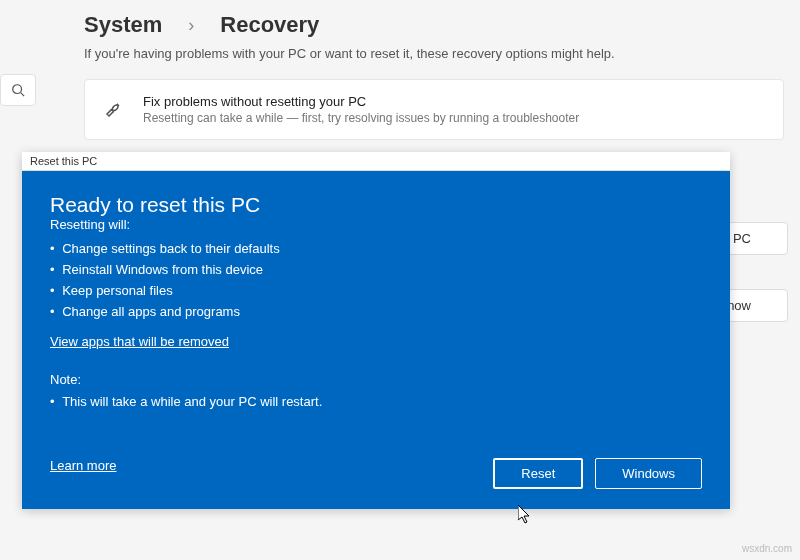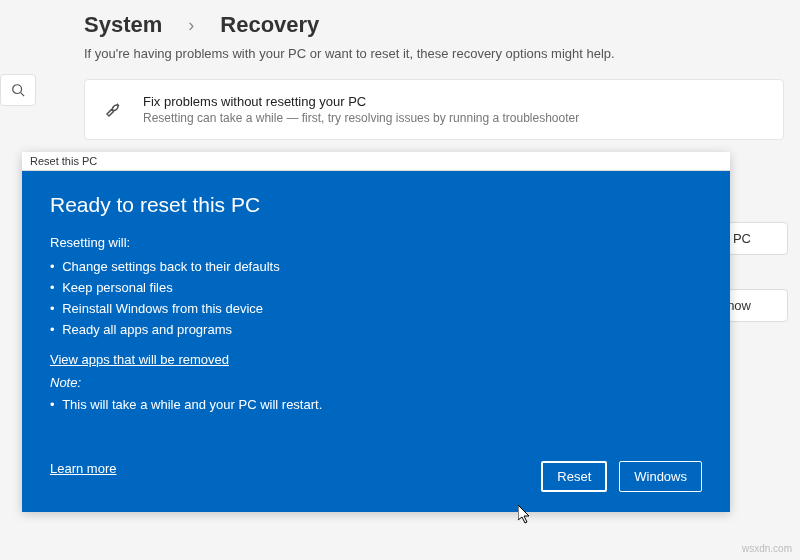--- a/index.html
+++ b/index.html
@@ -19,31 +19,31 @@
     .card-text { flex: 1; }
     .card-title { font-size: 13px; color: #222; font-weight: 400; }
     .card-sub { font-size: 12px; color: #777; margin-top: 2px; }
     
     .side-btns { position: absolute; right: 12px; top: 222px; display: flex; flex-direction: column; gap: 34px; align-items: flex-end; }
     .side-btn { background: #fff; border: 1px solid #ddd; border-radius: 4px; padding: 8px 36px; font-size: 13px; color: #333; cursor: pointer; min-width: 110px; text-align: center; }
     
     .dialog-wrap { position: absolute; left: 22px; top: 152px; width: 708px; background: #fff; box-shadow: 0 2px 10px rgba(0,0,0,0.2); }
     .dialog-titlebar { background: #fff; padding: 3px 8px; font-size: 11px; color: #333; border-bottom: 1px solid #ddd; }
     .dialog-body { background: #0067c0; color: #fff; padding: 22px 28px 20px; }
-    .dialog-heading { font-size: 21px; font-weight: 400; margin-bottom: 18px; }
+    .dialog-heading { font-size: 21px; font-weight: 400; }
     .dialog-label { font-size: 13px; margin-bottom: 6px; }
     .dialog-list { list-style: none; margin-bottom: 10px; }
     .dialog-list li { font-size: 13px; padding: 3px 0 3px 0; }
     .dialog-list li::before { content: "• "; margin-right: 4px; }
     .dialog-link { font-size: 13px; text-decoration: underline; cursor: pointer; display: inline-block; }
-    .dialog-note-label { font-size: 13px; margin-top: 7px; margin-bottom: 4px; font-style: italic; }
+    .dialog-note-label { font-size: 13px; margin-top: 22px; margin-bottom: 4px; }
     .dialog-footer { display: flex; justify-content: space-between; margin-top: 46px; }
     .dialog-learn { font-size: 13px; text-decoration: underline; cursor: pointer; }
     .dialog-actions { display: flex; gap: 12px; }
-    .dlg-btn { background: transparent; border: 1.5px solid #fff; color: #fff; padding: 6px 14px; font-size: 13px; cursor: pointer; border-radius: 2px; }
+    .dlg-btn { background: transparent; border: 1.5px solid #fff; color: #fff; padding: 6px 26px; font-size: 13px; cursor: pointer; border-radius: 2px; }
     .dlg-btn.primary { border-width: 2px; position: relative; }
     .cursor { position: absolute; left: 518px; top: 505px; pointer-events: none; z-index: 10; }
     
     .watermark { position: absolute; right: 8px; bottom: 6px; font-size: 10px; color: #bbb; }
   </style>
 </head>
 <body>
 
 <div class="breadcrumb">
   <span class="breadcrumb-parent">System</span>
@@ -77,23 +77,23 @@
   <button class="side-btn">Restart now</button>
 </div>
 
 <div class="dialog-wrap">
   <div class="dialog-titlebar">Reset this PC</div>
   <div class="dialog-body">
     <div class="dialog-heading">Ready to reset this PC</div>
     <div class="dialog-label">Resetting will:</div>
     <ul class="dialog-list">
       <li>Change settings back to their defaults</li>
+      <li>Reinstall Windows from this device</li>
       <li>Keep personal files</li>
-      <li>Reinstall Windows from this device</li>
-      <li>Ready all apps and programs</li>
+      <li>Change all apps and programs</li>
     </ul>
     <span class="dialog-link">View apps that will be removed</span>
     <div class="dialog-note-label">Note:</div>
     <ul class="dialog-list">
       <li>This will take a while and your PC will restart.</li>
     </ul>
     <div class="dialog-footer">
       <span class="dialog-learn">Learn more</span>
       <div class="dialog-actions">
         <button class="dlg-btn primary">Reset</button>

